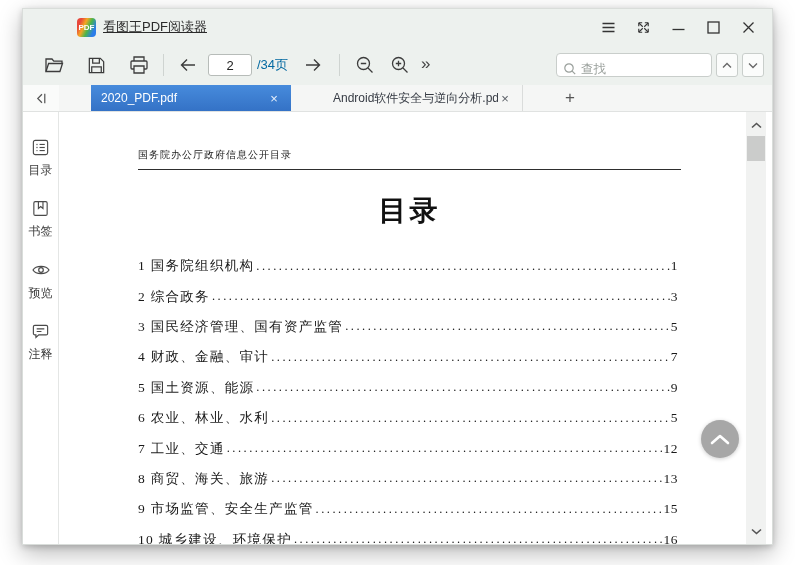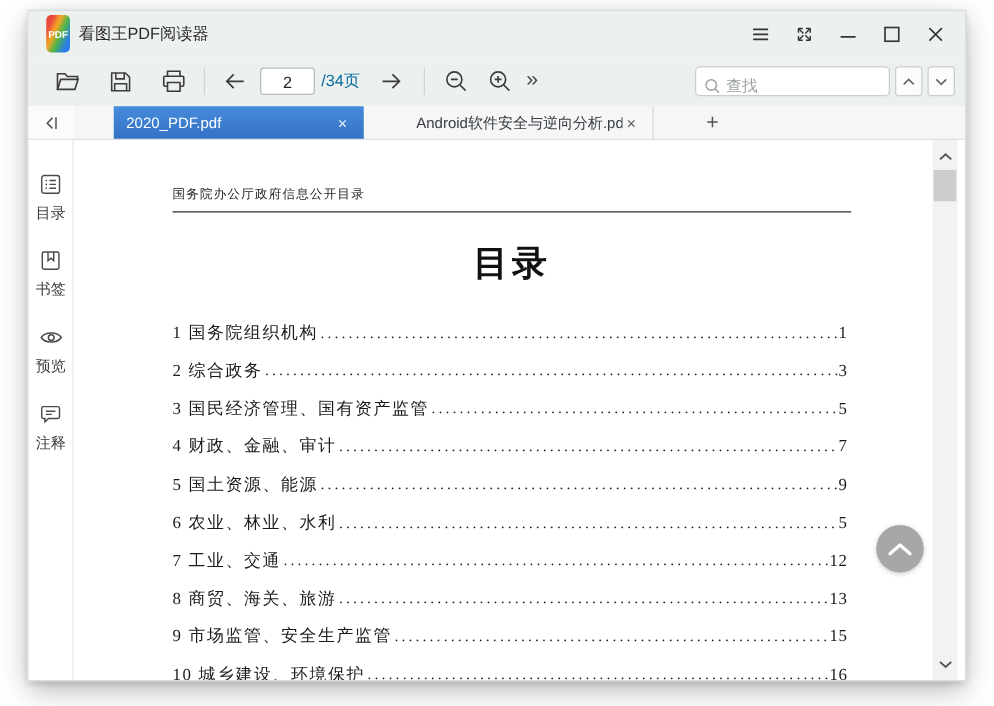--- a/index.html
+++ b/index.html
@@ -6,24 +6,24 @@
   html,body { width:795px; height:565px; background:#ffffff; overflow:hidden;
               font-family:"Liberation Sans","DejaVu Sans",sans-serif; }
   .canvas { position:relative; width:795px; height:565px; }
 
   .window { position:absolute; left:22px; top:8px; width:751px; height:537px;
             background:#fff; border:1px solid #d9ddda;
             box-shadow:0 8px 22px rgba(0,0,0,.28), 0 2px 6px rgba(0,0,0,.18); }
 
   
   .titlebar { height:36px; background:#edf1ee; display:flex; align-items:center; padding:0 14px; }
-  .pdf-logo { width:19px; height:30px; border-radius:4px; color:#fff; font-size:8px; font-weight:bold;
+  .pdf-logo { width:19px; height:19px; border-radius:4px; color:#fff; font-size:8px; font-weight:bold;
               display:flex; align-items:center; justify-content:center; letter-spacing:0;
-              background:linear-gradient(115deg,#e8483b 18%,#f5a623 38%,#4bb54a 58%,#2b7de9 82%); }
-  .app-title { margin-left:7px; font-size:13px; color:#2b2b2b; }
+              background:linear-gradient(115deg,#e8483b 18%,#f5a623 38%,#4bb54a 58%,#2b7de9 82%);margin-left:40px; }
+  .app-title { margin-left:7px; font-size:13px; color:#2b2b2b;text-decoration:underline; }
   .win-controls { margin-left:auto; display:flex; align-items:center; gap:15px; }
   .wbtn { width:20px; height:20px; display:flex; align-items:center; justify-content:center; cursor:default; }
 
   
   .toolbar { height:40px; background:#edf1ee; display:flex; align-items:center; padding:0 8px 0 20px; }
   .tbtn { display:flex; align-items:center; justify-content:center; }
   .tdiv { width:1px; height:22px; background:#cfd4d1; }
   .page-input { width:44px; height:22px; border:1px solid #b7bcb9; border-radius:3px; background:#fff;
                 text-align:center; font-size:13px; color:#222; outline:none; }
   .page-total { font-size:13px; color:#0369a1; }

